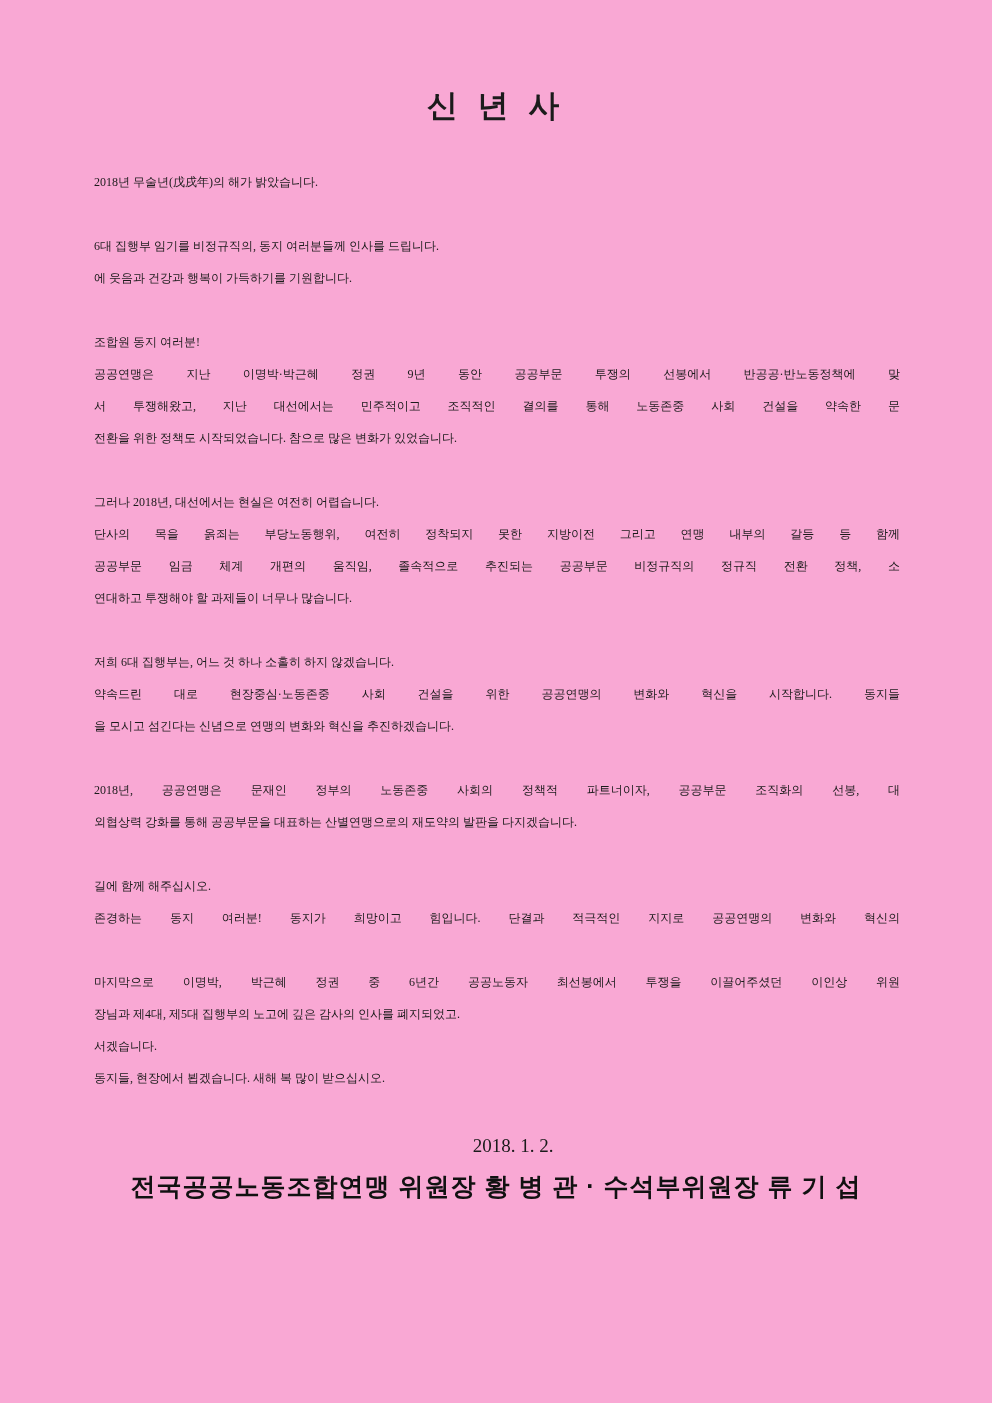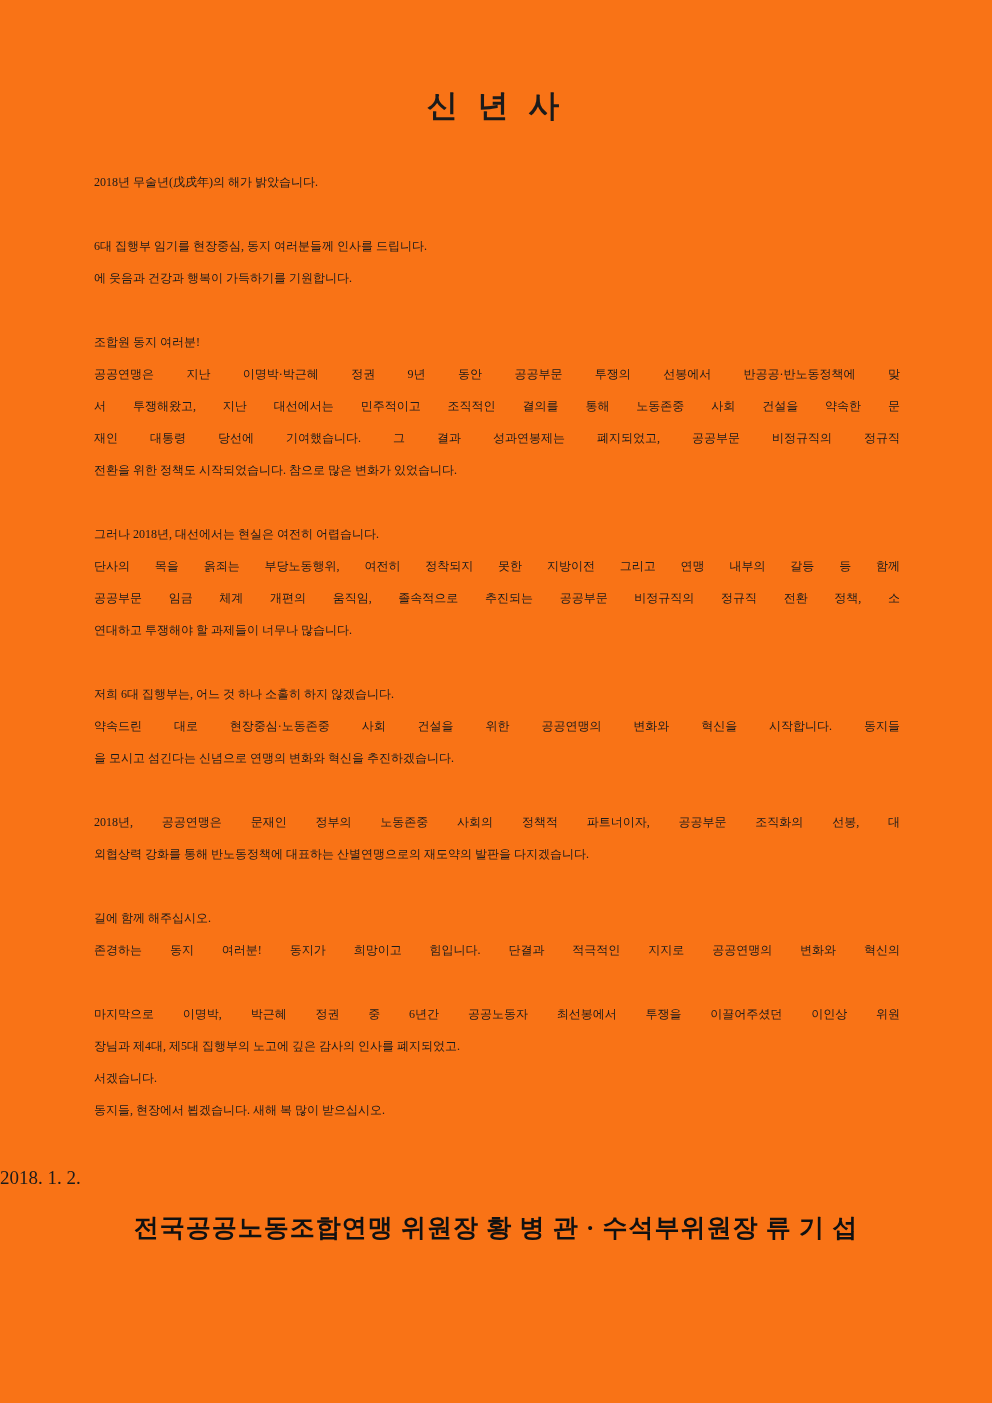--- a/index.html
+++ b/index.html
@@ -4,21 +4,21 @@
 <style>
   html, body {
     margin: 0;
     padding: 0;
     background: #ffffff;
   }
   .page {
     position: relative;
     width: 992px;
     height: 1403px;
-    background: #f97316;
+    background: #f9a8d4;
     overflow: hidden;
     box-sizing: border-box;
     font-family: "Liberation Serif", "DejaVu Serif", serif;
     color: #1b1b1b;
   }
   .title {
     margin: 88px 0 0 0;
     text-align: center;
     font-size: 31px;
     line-height: 36px;
@@ -41,70 +41,70 @@
     word-break: keep-all;
     white-space: normal;
   }
   .line.just {
     text-align: justify;
     text-align-last: justify;
     word-break: break-all;
   }
   .doc-date {
     margin-top: 36px;
-    text-align: left;
+    text-align: center;
     font-size: 19px;
     line-height: 32px;
+    padding-left: 34px;
   }
   .signature {
-    margin-top: 14px;
+    margin-top: 4px;
     text-align: center;
     font-size: 25px;
     line-height: 40px;
     font-weight: bold;
     letter-spacing: 1px;
-    font-family: Liberation Serif, serif;
+    font-family: Liberation Sans, sans-serif;
     color: #111111;
   }
 </style>
 </head>
 <body>
 
 <div class="page">
   <h1 class="title">신 년 사</h1>
 
   <div class="doc-body" id="doc-body">
       <div class="paragraph">
         <div class="line">2018년 무술년(戊戌年)의 해가 밝았습니다.</div>
       </div>
       <div class="paragraph">
-        <div class="line">6대 집행부 임기를 현장중심, 동지 여러분들께 인사를 드립니다.</div>
+        <div class="line">6대 집행부 임기를 비정규직의, 동지 여러분들께 인사를 드립니다.</div>
         <div class="line">에 웃음과 건강과 행복이 가득하기를 기원합니다.</div>
       </div>
       <div class="paragraph">
         <div class="line">조합원 동지 여러분!</div>
         <div class="line just">공공연맹은 지난 이명박·박근혜 정권 9년 동안 공공부문 투쟁의 선봉에서 반공공·반노동정책에 맞</div>
         <div class="line just">서 투쟁해왔고, 지난 대선에서는 민주적이고 조직적인 결의를 통해 노동존중 사회 건설을 약속한 문</div>
-        <div class="line just">재인 대통령 당선에 기여했습니다. 그 결과 성과연봉제는 폐지되었고, 공공부문 비정규직의 정규직</div>
         <div class="line">전환을 위한 정책도 시작되었습니다. 참으로 많은 변화가 있었습니다.</div>
       </div>
       <div class="paragraph">
         <div class="line">그러나 2018년, 대선에서는 현실은 여전히 어렵습니다.</div>
         <div class="line just">단사의 목을 옭죄는 부당노동행위, 여전히 정착되지 못한 지방이전 그리고 연맹 내부의 갈등 등 함께</div>
         <div class="line just">공공부문 임금 체계 개편의 움직임, 졸속적으로 추진되는 공공부문 비정규직의 정규직 전환 정책, 소</div>
         <div class="line">연대하고 투쟁해야 할 과제들이 너무나 많습니다.</div>
       </div>
       <div class="paragraph">
         <div class="line">저희 6대 집행부는, 어느 것 하나 소홀히 하지 않겠습니다.</div>
         <div class="line just">약속드린 대로 현장중심·노동존중 사회 건설을 위한 공공연맹의 변화와 혁신을 시작합니다. 동지들</div>
         <div class="line">을 모시고 섬긴다는 신념으로 연맹의 변화와 혁신을 추진하겠습니다.</div>
       </div>
       <div class="paragraph">
         <div class="line just">2018년, 공공연맹은 문재인 정부의 노동존중 사회의 정책적 파트너이자, 공공부문 조직화의 선봉, 대</div>
-        <div class="line">외협상력 강화를 통해 반노동정책에 대표하는 산별연맹으로의 재도약의 발판을 다지겠습니다.</div>
+        <div class="line">외협상력 강화를 통해 공공부문을 대표하는 산별연맹으로의 재도약의 발판을 다지겠습니다.</div>
       </div>
       <div class="paragraph">
         <div class="line">길에 함께 해주십시오.</div>
         <div class="line just">존경하는 동지 여러분! 동지가 희망이고 힘입니다. 단결과 적극적인 지지로 공공연맹의 변화와 혁신의</div>
       </div>
       <div class="paragraph">
         <div class="line just">마지막으로 이명박, 박근혜 정권 중 6년간 공공노동자 최선봉에서 투쟁을 이끌어주셨던 이인상 위원</div>
         <div class="line">장님과 제4대, 제5대 집행부의 노고에 깊은 감사의 인사를 폐지되었고.</div>
         <div class="line">서겠습니다.</div>
         <div class="line">동지들, 현장에서 뵙겠습니다. 새해 복 많이 받으십시오.</div>

